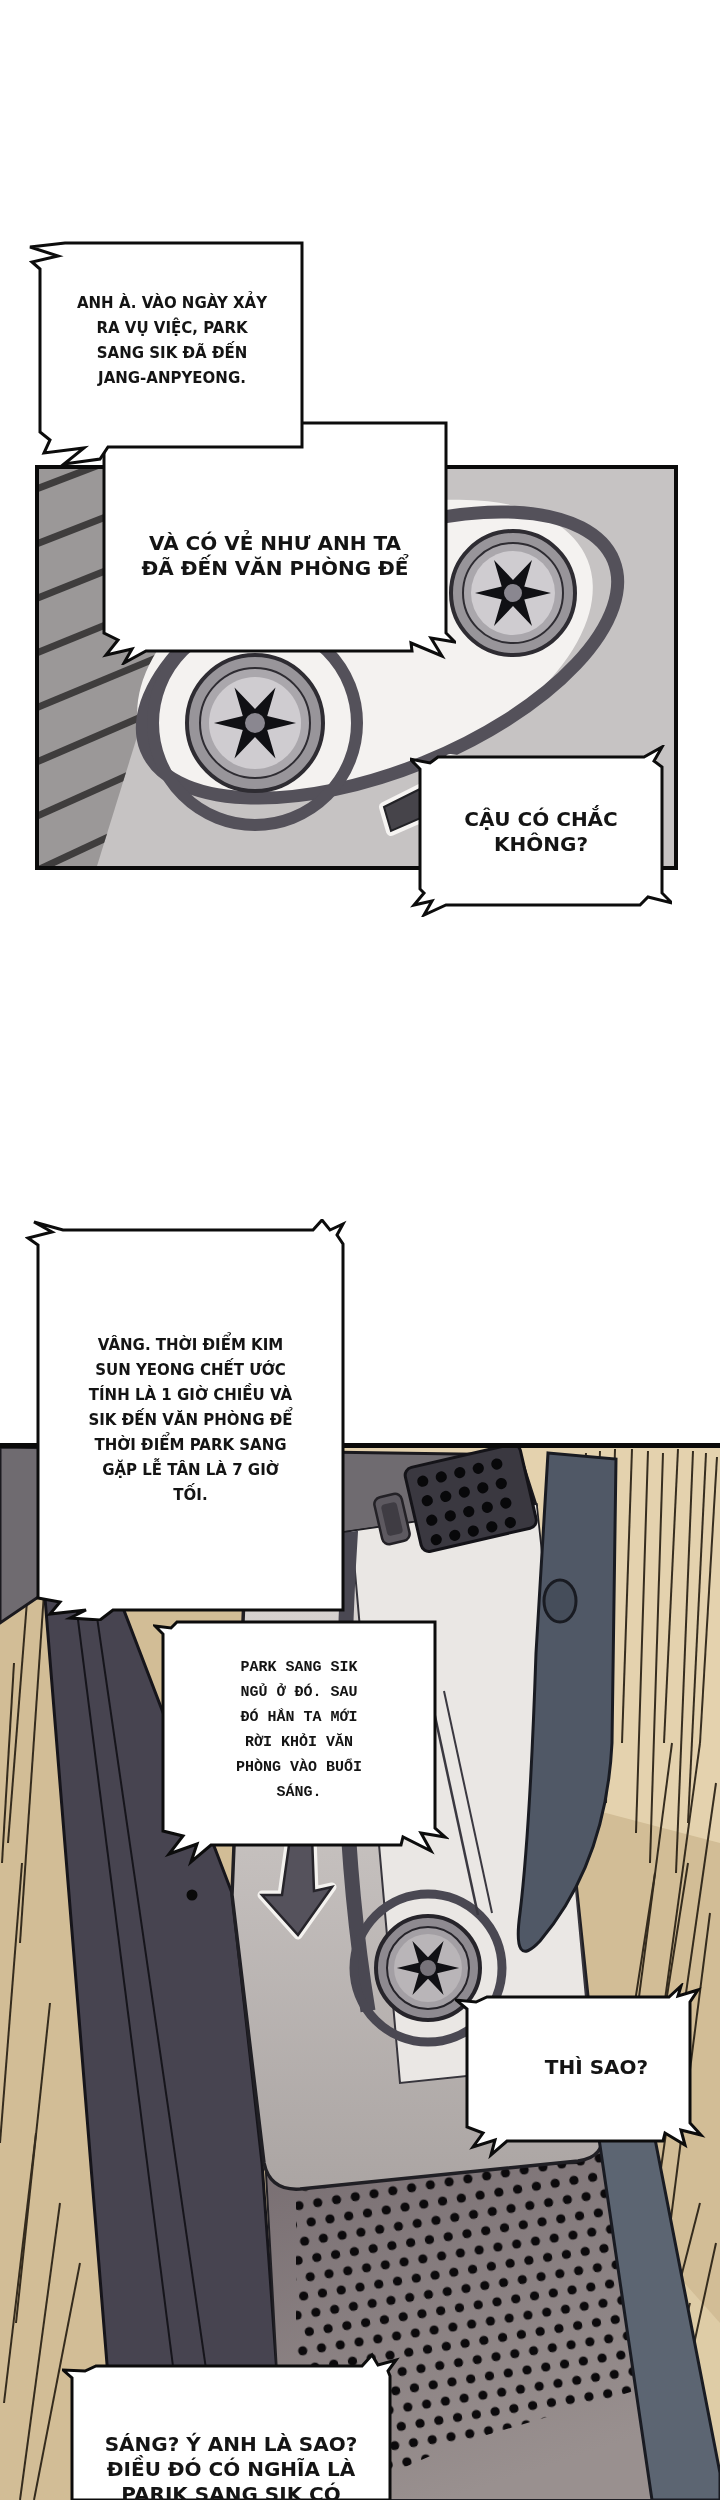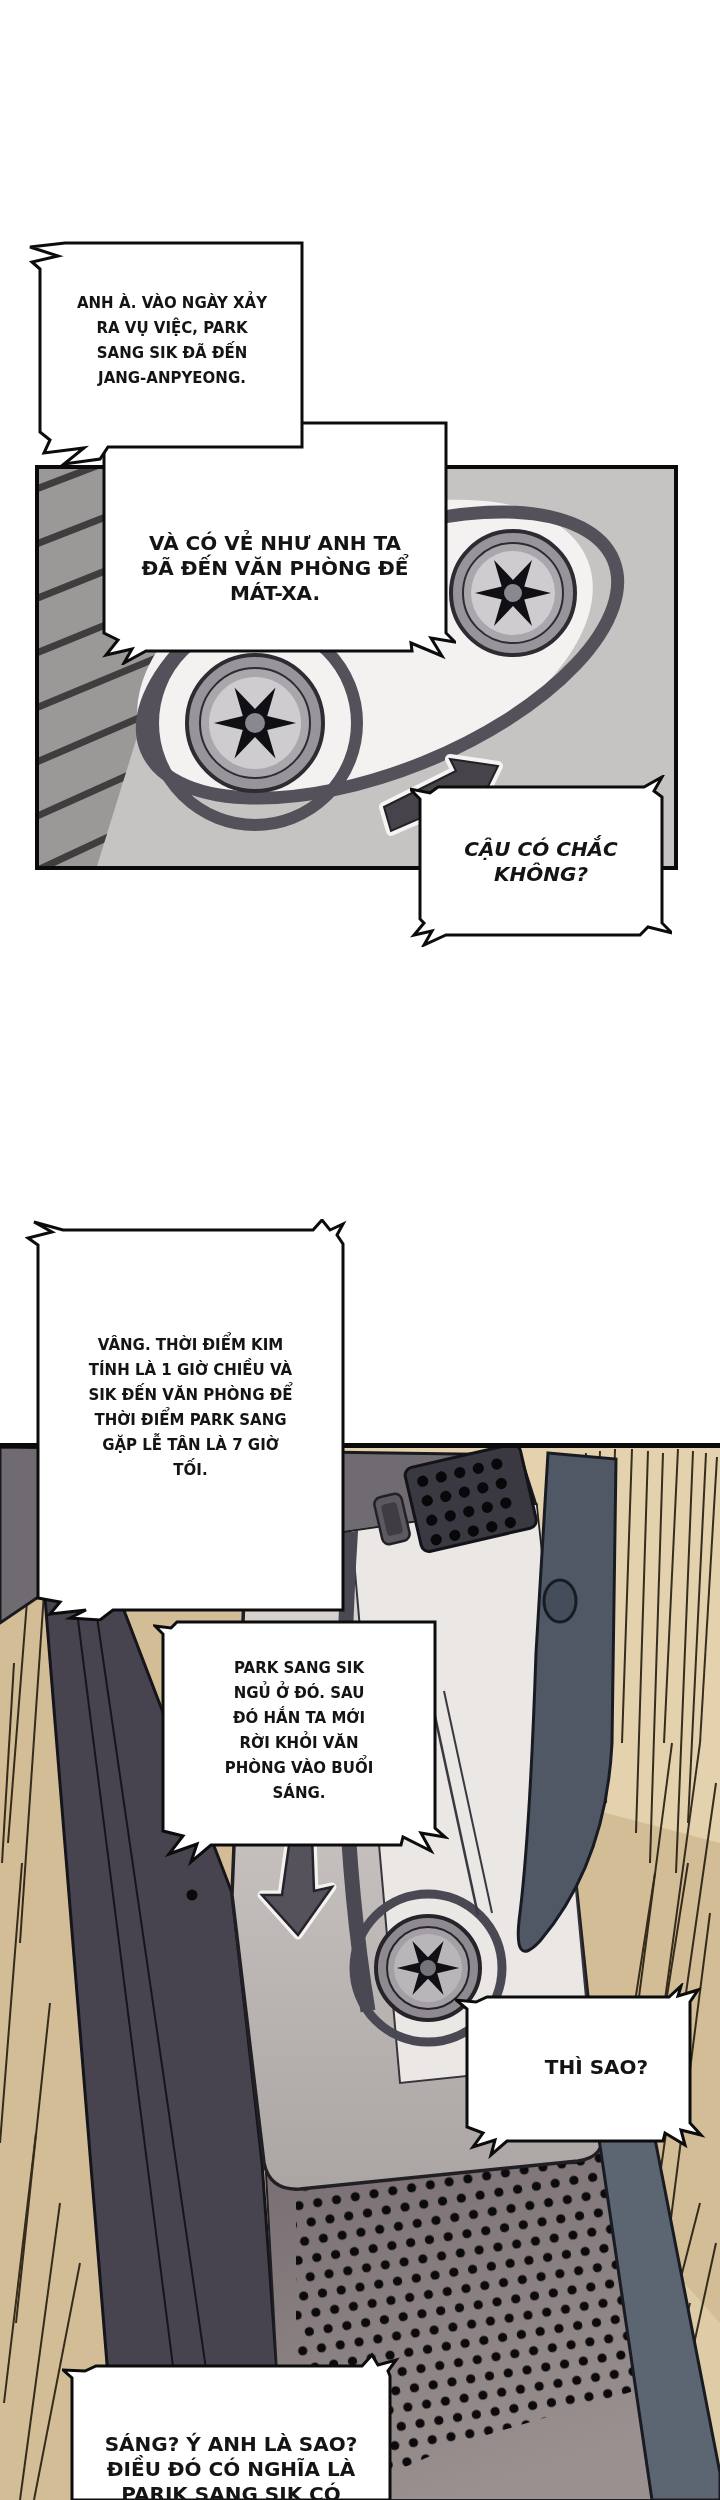--- a/index.html
+++ b/index.html
@@ -208,61 +208,61 @@
     </svg>
   </div>
 
   <div class="bubble" style="left:94px;top:413px;width:362px;height:252px;">
     <svg width="362" height="252" viewBox="0 0 362 252">
       <path d="M 10,10 H 352 V 220 L 361,229 L 337,225 L 348,243 L 317,230 L 318,238 L 52,238 L 30,250 L 38,236 L 12,242 L 24,227 L 10,220 Z" fill="#ffffff" stroke="#0c0c0c" stroke-width="3"></path>
     </svg>
     <div class="btxt fs20" style="left:10px;right:10px;top:86px;margin-top:32px;">
       <div class="bline">VÀ CÓ VẺ NHƯ ANH TA</div>
       <div class="bline">ĐÃ ĐẾN VĂN PHÒNG ĐỂ</div>
-      <div class="bline">MÁT-XA.</div>
     </div>
   </div>
 
   <div class="bubble" style="left:22px;top:233px;width:300px;height:240px;">
     <svg width="300" height="240" viewBox="0 0 300 240">
       <path d="M 43,10 H 280 V 214 H 86 L 78,226 L 42,231 L 62,215 L 22,220 L 28,207 L 18,199 V 36 L 10,29 L 36,23 L 8,14 Z" fill="#ffffff" stroke="#0c0c0c" stroke-width="3"></path>
     </svg>
     <div class="btxt fs19" style="left:18px;right:18px;top:58px;">
       <div class="bline">ANH À. VÀO NGÀY XẢY</div>
       <div class="bline">RA VỤ VIỆC, PARK</div>
       <div class="bline">SANG SIK ĐÃ ĐẾN</div>
       <div class="bline">JANG-ANPYEONG.</div>
     </div>
   </div>
 
-  <div class="bubble" style="left:410px;top:775px;width:262px;height:172px;font-style:italic;">
+  <div class="bubble" style="left:410px;top:745px;width:262px;height:172px;">
     <svg width="262" height="172" viewBox="0 0 262 172">
       <path d="M 28,12 H 234 L 252,2 L 244,16 L 252,22 V 148 L 262,158 L 238,152 L 230,160 H 36 L 14,170 L 22,156 L 4,160 L 14,148 L 10,144 V 24 L 0,14 L 20,18 Z" fill="#ffffff" stroke="#0c0c0c" stroke-width="3"></path>
     </svg>
     <div class="btxt fs20" style="left:12px;right:12px;top:62px;">
       <div class="bline">CẬU CÓ CHẮC</div>
       <div class="bline">KHÔNG?</div>
     </div>
   </div>
 
   <div class="bubble" style="left:25px;top:1219px;width:332px;height:402px;">
     <svg width="332" height="402" viewBox="0 0 332 402">
       <path d="M 38,11 H 288 L 297,1 L 305,11 L 318,5 L 312,16 L 318,25 V 391 H 88 L 75,401 L 45,399 L 61,391 L 25,395 L 35,383 L 13,379 V 26 L 3,19 L 27,13 L 9,3 Z" fill="#ffffff" stroke="#0c0c0c" stroke-width="3"></path>
     </svg>
     <div class="btxt fs19" style="left:13px;right:14px;top:114px;line-height:24.5px;">
       <div class="bline">VÂNG. THỜI ĐIỂM KIM</div>
+      <div class="bline">SUN YEONG CHẾT ƯỚC</div>
       <div class="bline">TÍNH LÀ 1 GIỜ CHIỀU VÀ</div>
       <div class="bline">SIK ĐẾN VĂN PHÒNG ĐỂ</div>
       <div class="bline">THỜI ĐIỂM PARK SANG</div>
       <div class="bline">GẶP LỄ TÂN LÀ 7 GIỜ</div>
       <div class="bline">TỐI.</div>
     </div>
   </div>
 
-  <div class="bubble" style="left:153px;top:1610px;width:296px;height:262px;">
+  <div class="bubble" style="left:153px;top:1610px;width:296px;height:262px;font-family:Liberation Mono, monospace;">
     <svg width="296" height="262" viewBox="0 0 296 262">
       <path d="M 24,12 H 282 V 218 L 292,227 L 268,223 L 278,241 L 250,227 L 248,235 L 58,235 L 38,252 L 44,234 L 16,244 L 30,226 L 10,221 V 24 L 2,16 L 18,18 Z" fill="#ffffff" stroke="#0c0c0c" stroke-width="3"></path>
     </svg>
     <div class="btxt fs19" style="left:10px;right:14px;top:46px;line-height:24.5px;">
       <div class="bline">PARK SANG SIK</div>
       <div class="bline">NGỦ Ở ĐÓ. SAU</div>
       <div class="bline">ĐÓ HẮN TA MỚI</div>
       <div class="bline">RỜI KHỎI VĂN</div>
       <div class="bline">PHÒNG VÀO BUỔI</div>
       <div class="bline">SÁNG.</div>

